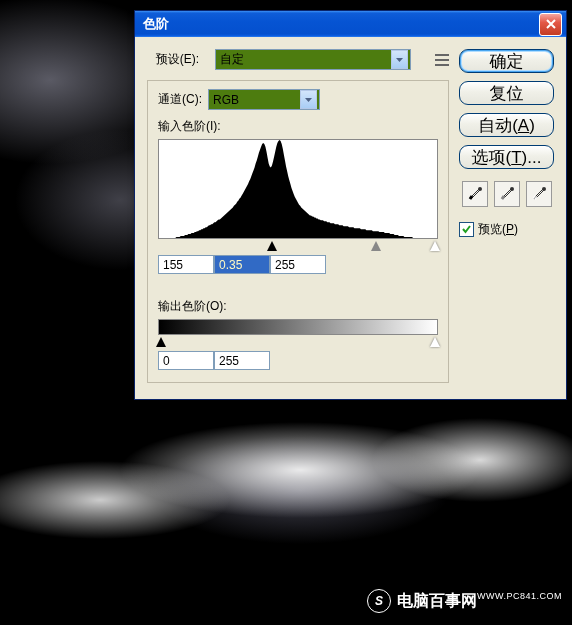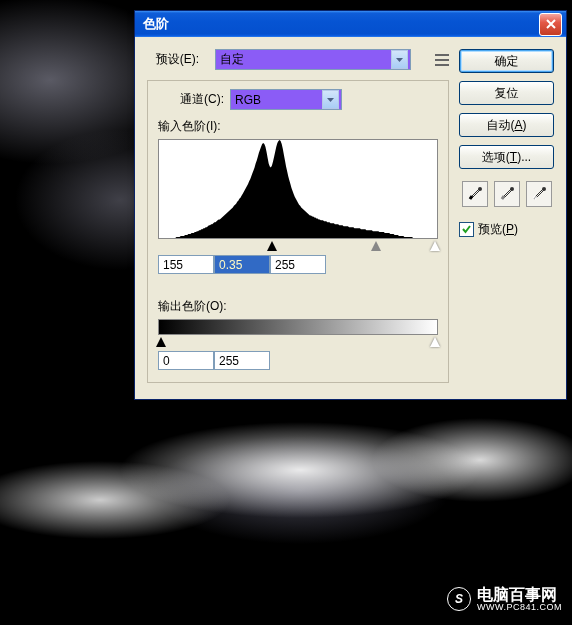--- a/index.html
+++ b/index.html
@@ -8,51 +8,51 @@
 .titlebar{height:26px;background:linear-gradient(to bottom,#3B91F7 0%,#0F5DD8 8%,#0654D3 40%,#0450CE 88%,#0B5CE0 95%,#2F80F0 100%);display:flex;align-items:center;padding:0 4px;color:#fff;font-weight:bold}
 .titlebar .title{flex:1;padding-left:4px;font-size:13px}
 .close-btn{width:21px;height:21px;background:linear-gradient(to bottom,#F5A6A0,#E45847 40%,#C23B23);border:1px solid #fff;border-radius:3px;display:flex;align-items:center;justify-content:center;cursor:pointer}
 .close-btn svg{width:10px;height:10px}
 .dialog-body{padding:12px 12px 16px 12px;display:flex;gap:10px}
 .left-col{flex:1}
 .right-col{width:98px;display:flex;flex-direction:column;gap:8px}
 .row{display:flex;align-items:center;gap:16px;margin-bottom:10px}
 .label{text-align:right}
 .preset-label{width:52px}
-.dropdown{height:21px;border:1px solid #7F9DB9;background:#8b5cf6;display:flex;align-items:center;padding:0 2px 0 4px;box-sizing:border-box}
+.dropdown{height:21px;border:1px solid #7F9DB9;background:#4d7c0f;display:flex;align-items:center;padding:0 2px 0 4px;box-sizing:border-box}
 .dropdown .dd-text{flex:1}
 .dd-arrow{width:15px;height:17px;background:linear-gradient(#D2E5FB,#A9CDF5);border:1px solid #B4C8E8;display:flex;align-items:center;justify-content:center}
 .menu-icon{width:14px;height:12px;display:flex;flex-direction:column;justify-content:space-between;margin-left:8px;cursor:pointer}
 .menu-icon span{height:2px;background:#666}
 .fieldset{border:1px solid #BFBAA8;padding:8px 10px 12px 10px;position:relative;margin-top:4px}
 .channel-row{display:flex;align-items:center;gap:6px;margin-bottom:8px}
-.channel-label{margin-left:22px}
+.channel-label{margin-left:0}
 .input-levels-label{margin-bottom:4px}
 .histogram{height:98px;border:1px solid #888;background:#fff;position:relative;overflow:hidden}
 .histogram svg{width:100%;height:100%;display:block}
 .slider-track{position:relative;height:12px;margin-top:2px}
 .tri{position:absolute;top:0;width:0;height:0;border-left:5px solid transparent;border-right:5px solid transparent;cursor:pointer}
 .tri-black{border-bottom:10px solid #000}
 .tri-gray{border-bottom:10px solid #888}
 .tri-white{border-bottom:10px solid #fff;filter:drop-shadow(0 0 1px #666)}
 .value-row{display:flex;margin-top:2px}
 .value-input{width:56px;height:19px;border:1px solid #7F9DB9;background:#fff;text-align:left;padding:0 4px;box-sizing:border-box;font-family:inherit;font-size:12px}
 .value-input.selected{background:#316AC5;color:#fef9c3}
 .output-label{margin-top:24px;margin-bottom:4px}
 .output-gradient{height:14px;background:linear-gradient(to right,#000,#fff);border:1px solid #888}
-.btn{height:22px;border:1px solid #003C74;background:linear-gradient(#fff,#F0F0E8 45%,#E6E6DD);border-radius:3px;display:flex;align-items:center;justify-content:center;cursor:pointer;font-size:12px}
+.btn{height:22px;border:1px solid #003C74;background:linear-gradient(#fff,#F0F0E8 45%,#E6E6DD);border-radius:9px;display:flex;align-items:center;justify-content:center;cursor:pointer;font-size:17px}
 .btn.default{box-shadow:0 0 0 1px #4AA6F0 inset,0 0 0 2px #B0DDFF inset}
 .eyedroppers{display:flex;gap:6px;justify-content:center;margin-top:4px}
 .eyedropper{width:24px;height:24px;border:1px solid #999;background:#F4F3EE;display:flex;align-items:center;justify-content:center;cursor:pointer}
 .checkbox-row{display:flex;align-items:center;gap:4px;margin-top:6px}
 .checkbox{width:13px;height:13px;border:1px solid #1C5180;background:#fff;display:flex;align-items:center;justify-content:center}
 .checkbox svg{width:11px;height:11px}
 .watermark{position:absolute;right:10px;bottom:12px;color:#fff;display:flex;align-items:center;gap:6px}
 .wm-logo{width:22px;height:22px;border:1.5px solid #fff;border-radius:50%;display:flex;align-items:center;justify-content:center;font-weight:bold;font-style:italic}
-.wm-text{display:flex;flex-direction:column;line-height:1.1}
+.wm-text{display:flex;flex-direction:row;line-height:1.1}
 .wm-main{font-size:16px;font-weight:bold}
 .wm-sub{font-size:9px;letter-spacing:0.5px}
 .underline{text-decoration:underline}
 </style>
 </head>
 <body>
 
 <div class="bg-clouds"></div>
 
 <div class="dialog">

